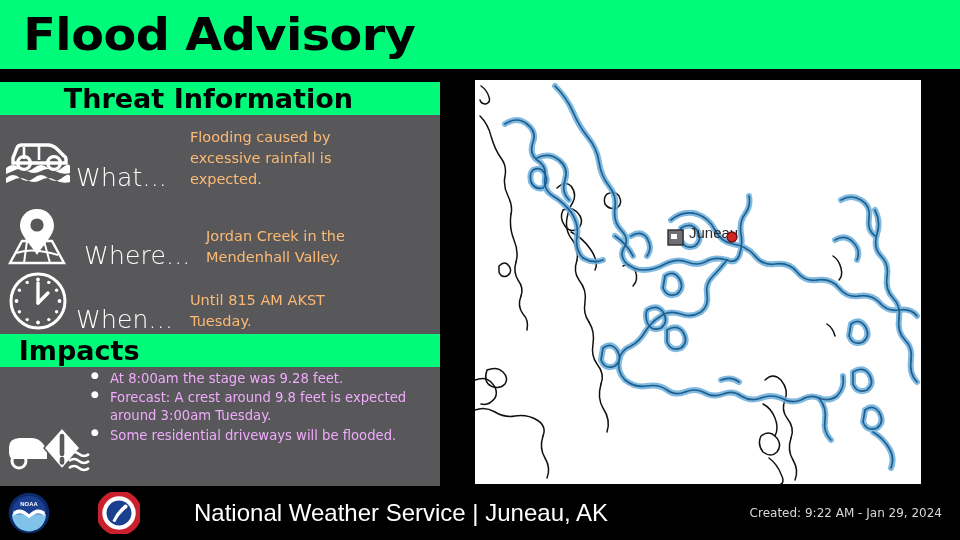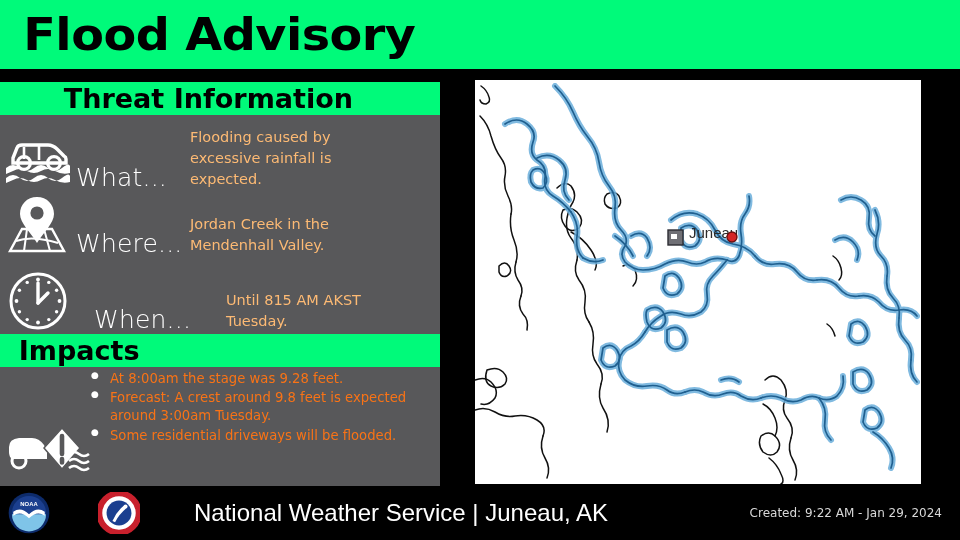--- a/index.html
+++ b/index.html
@@ -55,22 +55,22 @@
   }
   #threat-panel { top: 115px; height: 219px; }
   #impacts-panel { top: 367px; height: 119px; }
 
   
   .threat-row {
     position: absolute; left: 0; width: 368px;
     display: flex; align-items: flex-end;
   }
   #row-what  { top: 118px; height: 72px; }
-  #row-where { top: 184px; height: 72px; }
-  #row-when  { top: 264px; height: 68px; gap: 18px; }
+  #row-where { top: 196px; height: 72px; gap: 8px; }
+  #row-when  { top: 264px; height: 68px; }
 
   .row-icon {
     width: 76px; min-width: 76px; height: 62px;
     display: flex; align-items: center; justify-content: center;
   }
   .row-label {
     font-family: "DejaVu Sans", sans-serif;
     font-weight: 300;
     font-size: 25px;
     color: #ffffff;
@@ -96,21 +96,21 @@
   }
   #impacts-list {
     position: absolute; left: 88px; top: 370px;
     width: 352px;
     list-style: none;
   }
   #impacts-list li {
     position: relative;
     font-family: "DejaVu Sans", sans-serif;
     font-size: 13.2px;
-    color: #f97316;
+    color: #f0abfc;
     line-height: 1.38;
     padding-left: 22px;
     margin-bottom: 1px;
   }
   #impacts-list li::before {
     content: "\25CF";
     position: absolute; left: 3px; top: -1px;
     font-size: 9px;
     color: #ffffff;
   }

